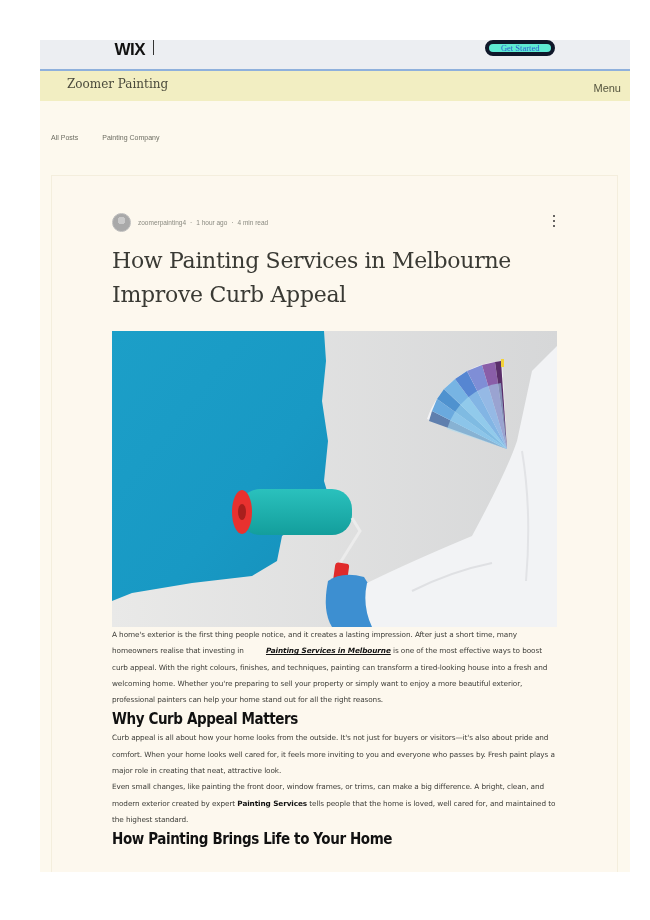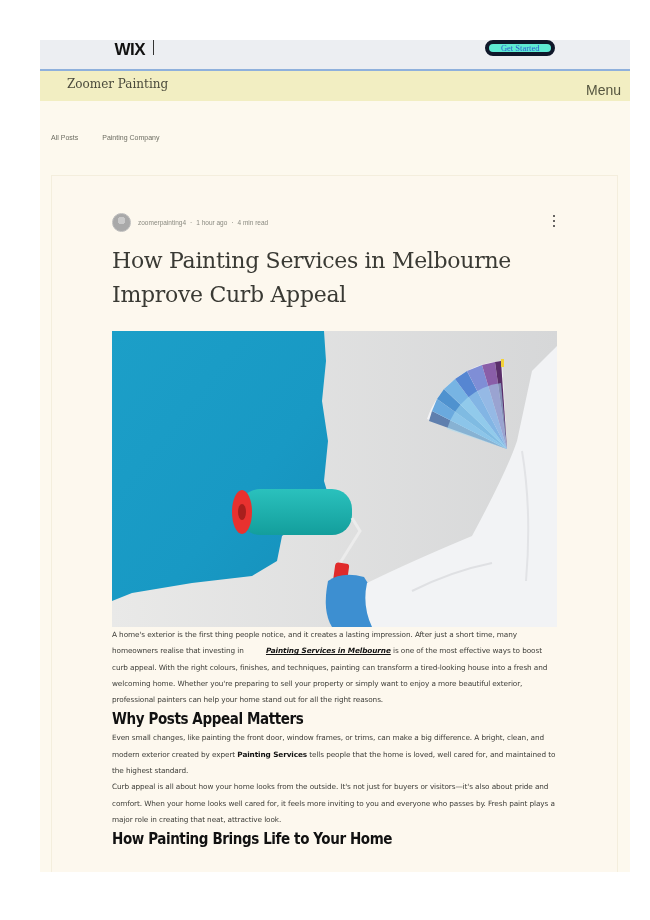--- a/index.html
+++ b/index.html
@@ -14,21 +14,21 @@
     .wix-banner-line { position: absolute; left: 0; top: 29px; width: 590px; height: 2px; background: #8fb0dc; }
     .wix-logo { font-family: "Liberation Sans", sans-serif; font-weight: 700; font-size: 17px; color: #111; letter-spacing: -0.5px; }
     .wix-sep { width: 1px; height: 15px; background: #333; margin: 0 7px 0 8px; }
     .wix-text { font-family: "Liberation Sans", sans-serif; font-size: 14px; color: #222; margin-top: 44px; }
     .wix-btn { margin-left: 12px; height: 16px; padding: 0 12px; border: 4px solid #0f172a; border-radius: 9px;
       font-family: Liberation Serif, serif; font-size: 8.5px; color: #2f5fcc; display: flex; align-items: center; background: #5eead4; }
 
     
     .site-header { position: absolute; left: 0; top: 31px; width: 590px; height: 30px; background: #f2eec2; }
     .site-title { position: absolute; left: 27px; top: 6px; font-family: "DejaVu Serif", serif; font-size: 12px; color: #4a4a3c; }
-    .site-menu { position: absolute; right: 9px; top: 11px; font-family: "Liberation Sans", sans-serif; font-size: 14px; color: #55553f; padding-left: 44px; }
+    .site-menu { position: absolute; right: 9px; top: 11px; font-family: "Liberation Sans", sans-serif; font-size: 11px; color: #55553f; padding-left: 44px; }
 
     
     .cat-nav { position: absolute; left: 11px; top: 94px; display: flex; gap: 24px; }
     .cat-nav span { font-family: "Liberation Sans", sans-serif; font-size: 7px; color: #6d6d62; }
 
     
     .card { position: absolute; left: 11px; top: 135px; width: 567px; height: 720px; background: #fdf8ee; border: 1px solid #f4eedd; }
 
     .meta { position: absolute; left: 60px; top: 36px; width: 445px; height: 20px; display: flex; align-items: center; }
     .avatar { width: 19px; height: 19px; border-radius: 50%; background: radial-gradient(circle at 50% 38%, #c9c9c9 0 28%, #a9a9a9 29% 100%); border: 1px solid #bbb; }
@@ -134,20 +134,20 @@
           <path d="M0 0 L-25 -84 L-12 -87 Z" fill="#8a5ea8"></path>
           <path d="M0 0 L-12 -87 L-6 -88 Z" fill="#5a2f6a"></path>
           <path d="M0 0 L-60 -20 A65 65 0 0 1 -6 -66 Z" fill="#a7ddf2" opacity="0.55"></path>
           <rect x="-6" y="-90" width="3" height="8" fill="#f3d239"></rect>
         </g>
       </svg>
     </div>
 
     <div class="body-text">
       <p><span>A home's exterior is the first thing people notice, and it creates a lasting impression. After just a short time, many homeowners realise that investing in </span><a>Painting Services in Melbourne</a><span> is one of the most effective ways to boost curb appeal. With the right colours, finishes, and techniques, painting can transform a tired-looking house into a fresh and welcoming home. Whether you're preparing to sell your property or simply want to enjoy a more beautiful exterior, professional painters can help your home stand out for all the right reasons.</span></p>
-      <h2>Why Posts Appeal Matters</h2>
+      <h2>Why Curb Appeal Matters</h2>
+      <p>Curb appeal is all about how your home looks from the outside. It's not just for buyers or visitors—it's also about pride and comfort. When your home looks well cared for, it feels more inviting to you and everyone who passes by. Fresh paint plays a major role in creating that neat, attractive look.</p>
       <p><span>Even small changes, like painting the front door, window frames, or trims, can make a big difference. A bright, clean, and modern exterior created by expert </span><b>Painting Services</b><span> tells people that the home is loved, well cared for, and maintained to the highest standard.</span></p>
-      <p>Curb appeal is all about how your home looks from the outside. It's not just for buyers or visitors—it's also about pride and comfort. When your home looks well cared for, it feels more inviting to you and everyone who passes by. Fresh paint plays a major role in creating that neat, attractive look.</p>
       <h2>How Painting Brings Life to Your Home</h2>
     </div>
 
   </div>
 </div>
 
 </body></html>

